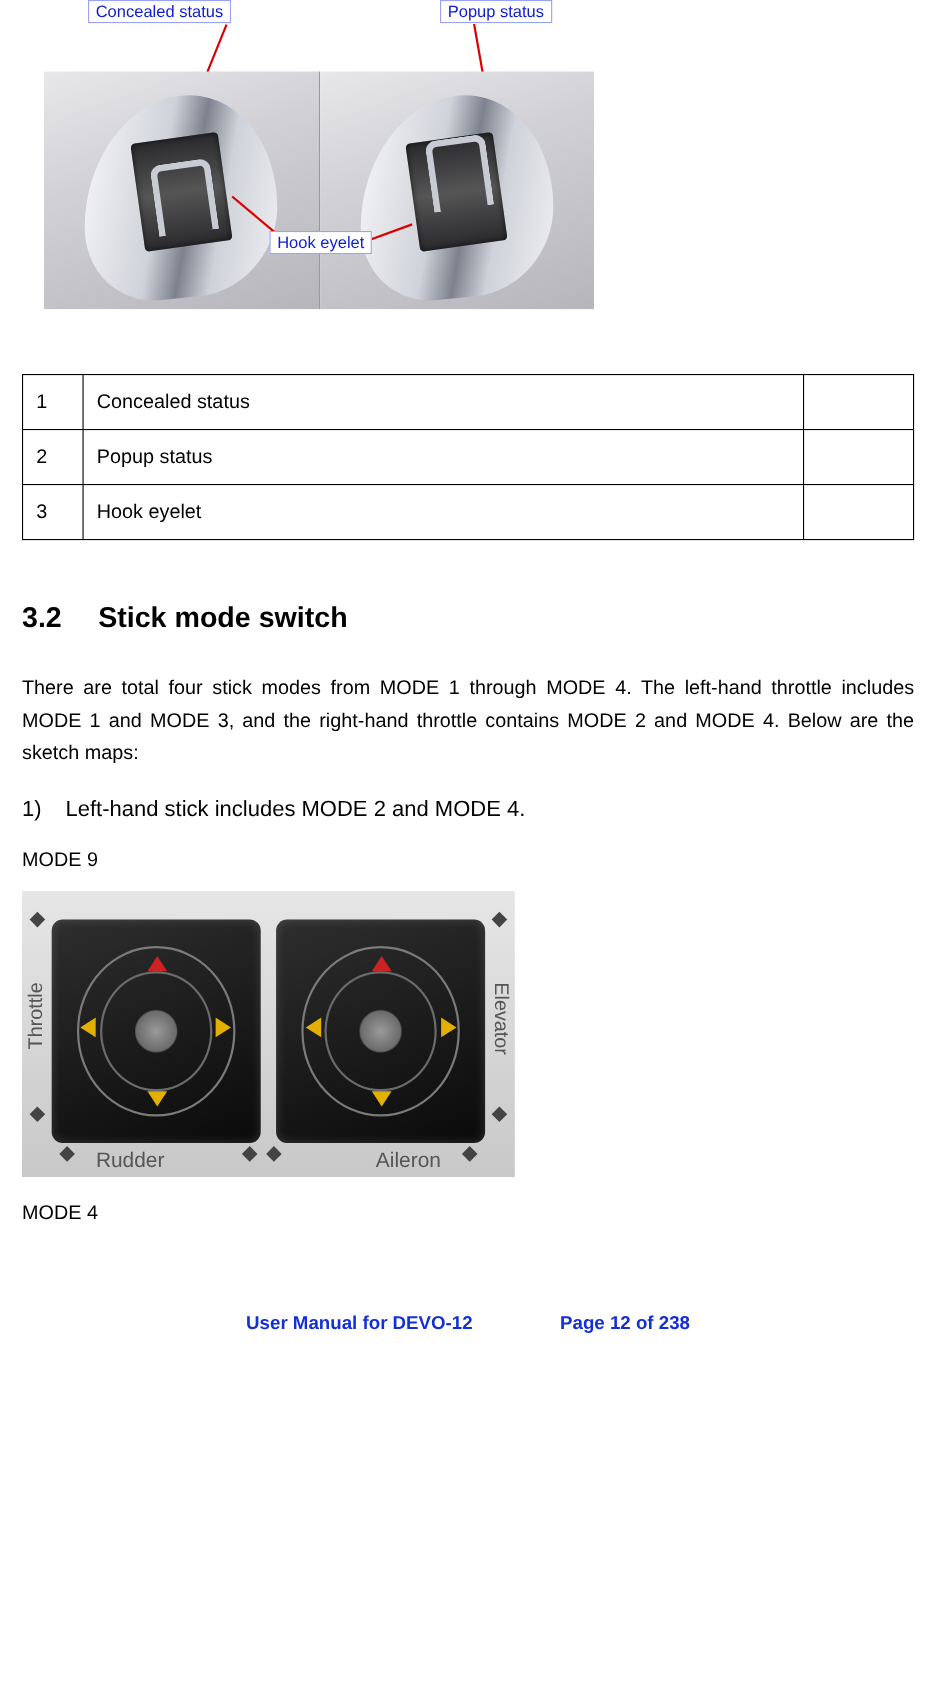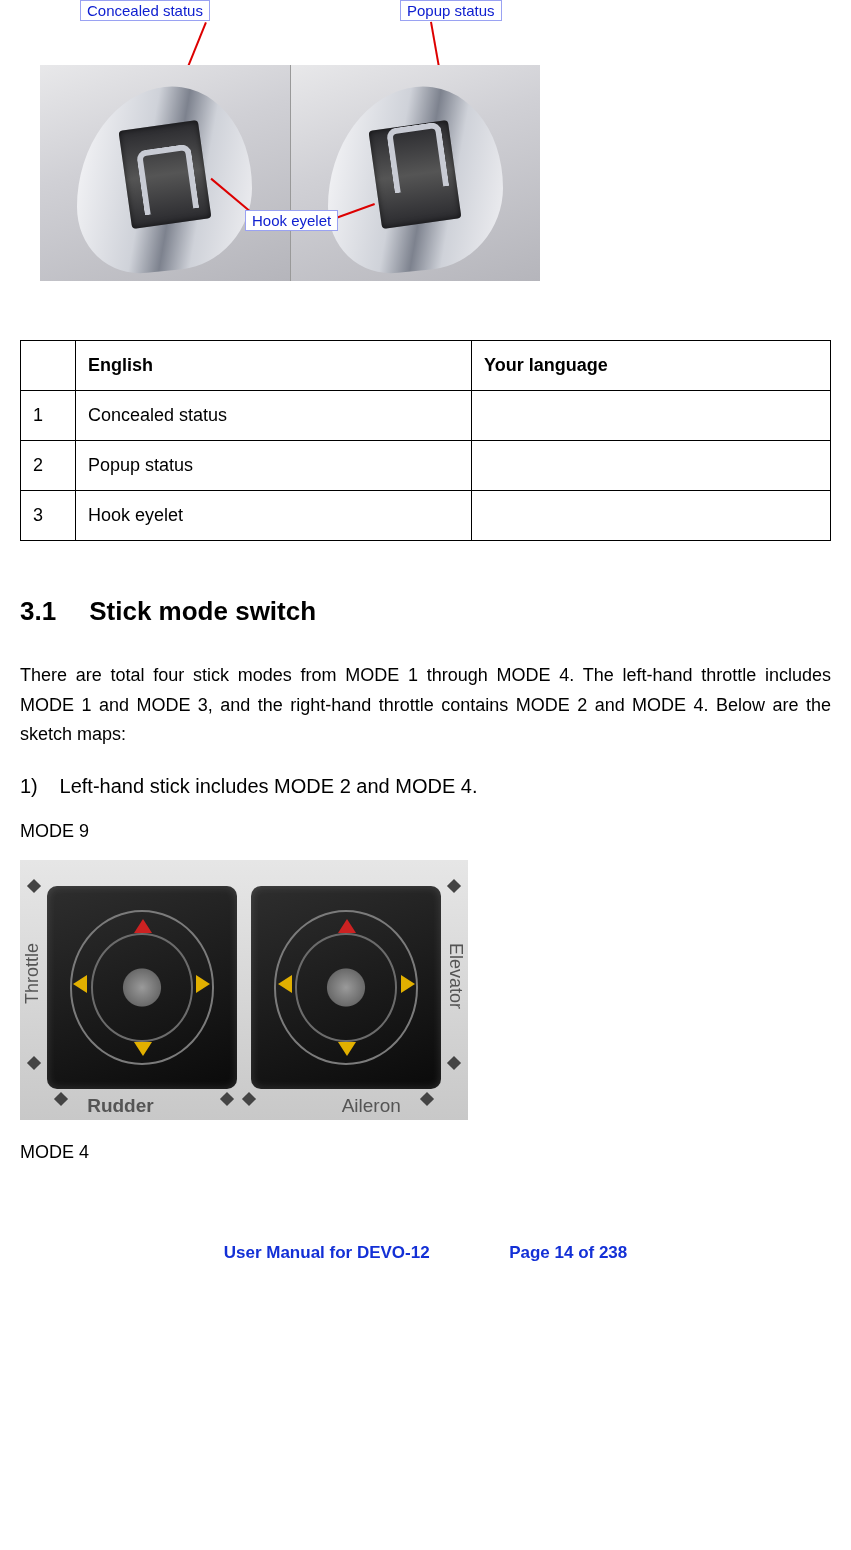--- a/index.html
+++ b/index.html
@@ -184,21 +184,21 @@
       top: 32%;
     }
     .vlabel.l { left: 0.5%; transform: rotate(180deg);}
     .vlabel.r { right: 0.5%; }
     .hlabel {
       position: absolute;
       bottom: 1%;
       font-size: 19px;
       color: #555;
     }
-    .hlabel.l { left: 15%; font-weight: bold; }
+    .hlabel.l { left: 15%; }
     .hlabel.r { right: 15%; }
     .diamond {
       position: absolute;
       width: 10px; height: 10px;
       background: #444;
       transform: rotate(45deg);
       bottom: 6%;
     }
     .d1{left:8%} .d2{left:45%} .d3{left:50%} .d4{right:8%}
     .dtl{top:8%;left:2%} .dbl{bottom:20%;left:2%}
@@ -232,45 +232,40 @@
       <div class="hook" style="top:28%"></div>
     </div>
   </div>
   <div class="leader leader-hook-l"></div>
   <div class="leader leader-hook-r"></div>
   <div class="callout-label cl-hook">Hook eyelet</div>
 </div>
 
 <table class="terms">
   <tbody>
-      <tr>
-    <th class="num"></th>
-    <th>English</th>
-    <th>Your language</th>
-  </tr>
   <tr>
     <td class="num">1</td>
     <td>Concealed status</td>
     <td></td>
   </tr>
   <tr>
     <td class="num">2</td>
     <td>Popup status</td>
     <td></td>
   </tr>
   <tr>
     <td class="num">3</td>
     <td>Hook eyelet</td>
     <td></td>
   </tr>
 </tbody>
   </table>
 
 <h2>
-  <span class="secnum">3.1</span>
+  <span class="secnum">3.2</span>
   <span>Stick mode switch</span>
 </h2>
 
 <p class="body">There are total four stick modes from MODE 1 through MODE 4. The left-hand throttle includes MODE 1 and MODE 3, and the right-hand throttle contains MODE 2 and MODE 4. Below are the sketch maps:</p>
 
 <p class="listitem">
   <span class="lnum">1)</span>
   <span>Left-hand stick includes MODE 2 and MODE 4.</span>
 </p>
 
@@ -305,14 +300,14 @@
   <div class="diamond d3"></div>
   <span class="hlabel r">Aileron</span>
   <div class="diamond d4"></div>
 </div>
 
 <p class="modeline">MODE 4</p>
 
 <div class="footer">
   <span>User Manual for DEVO-12</span>
   <span class="gap"></span>
-  <span>Page 14 of 238</span>
+  <span>Page 12 of 238</span>
 </div>
 
 </body></html>

